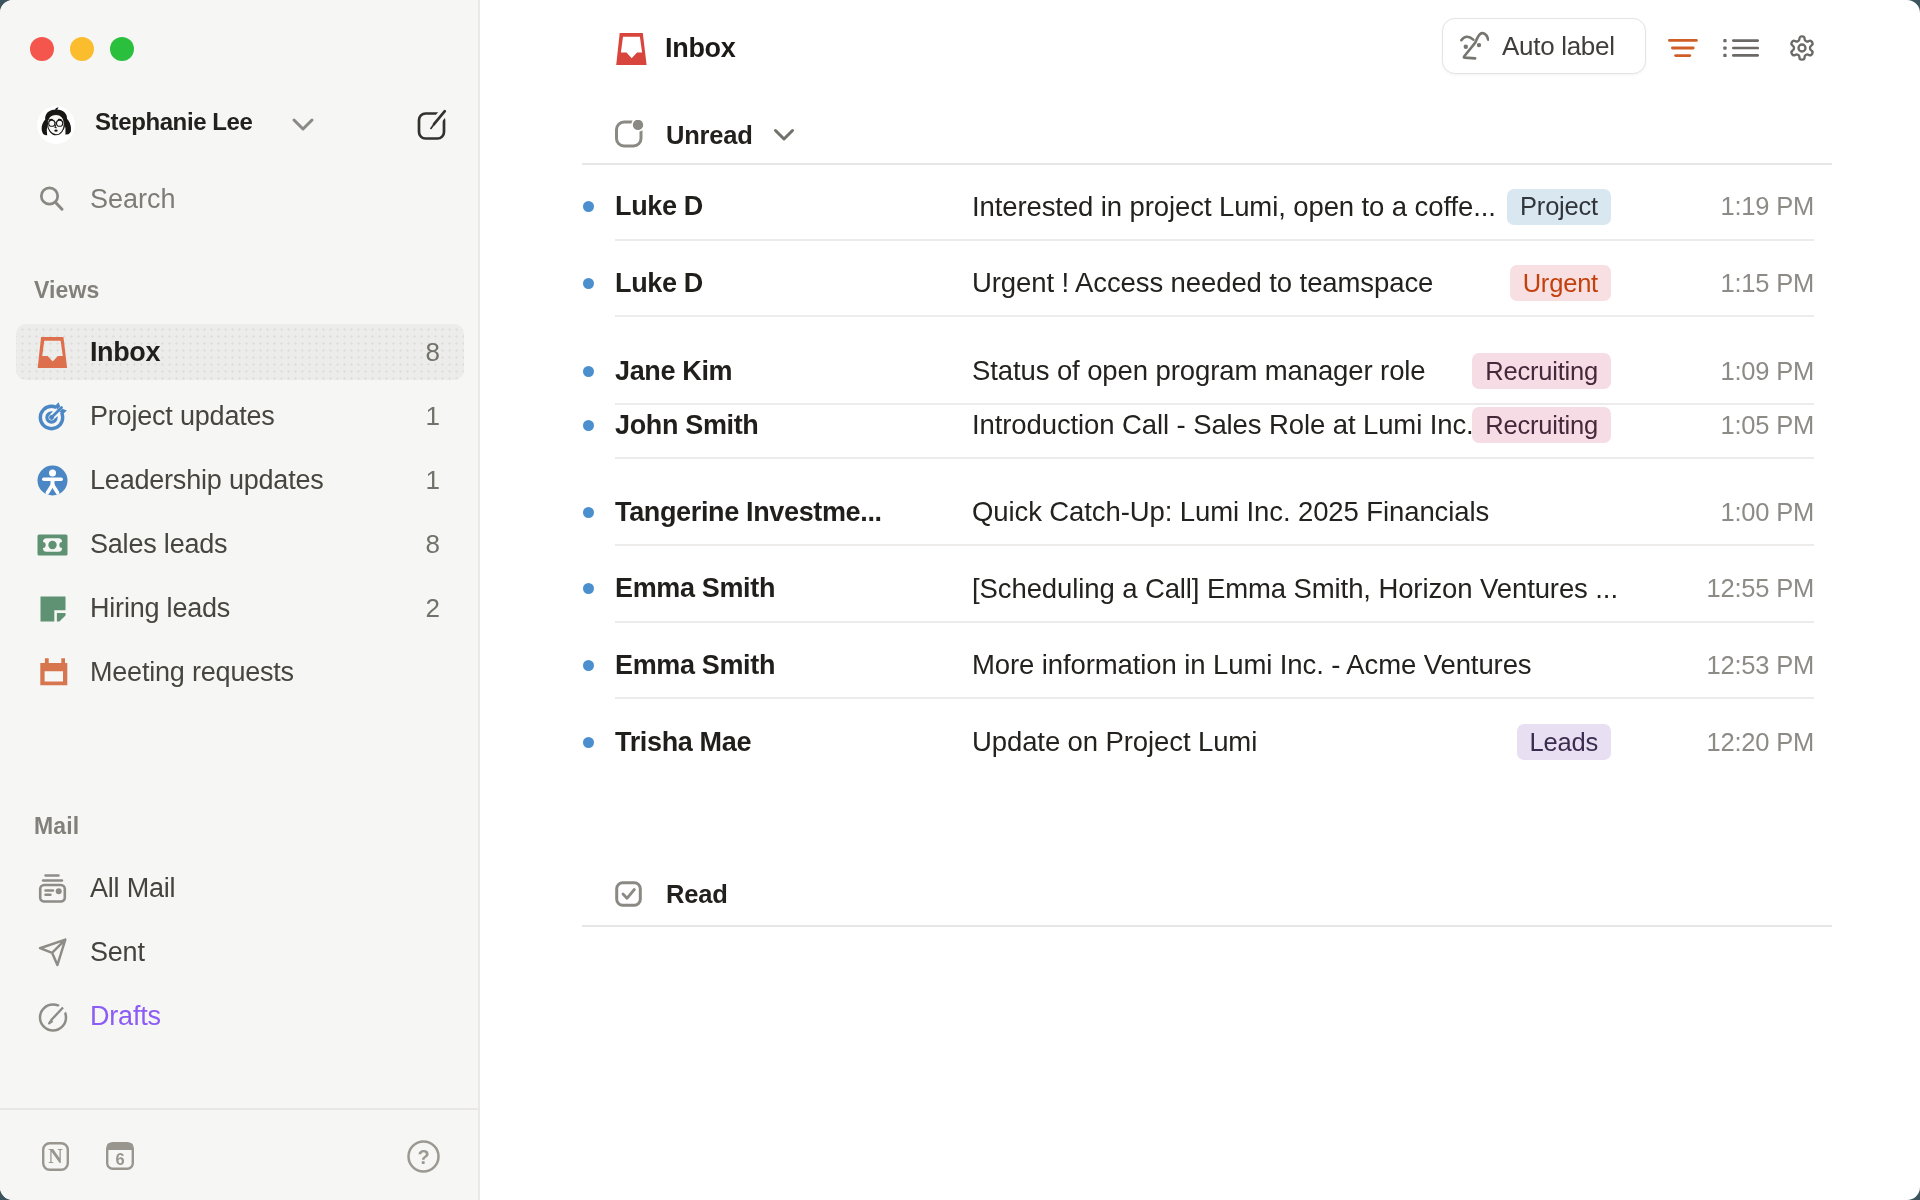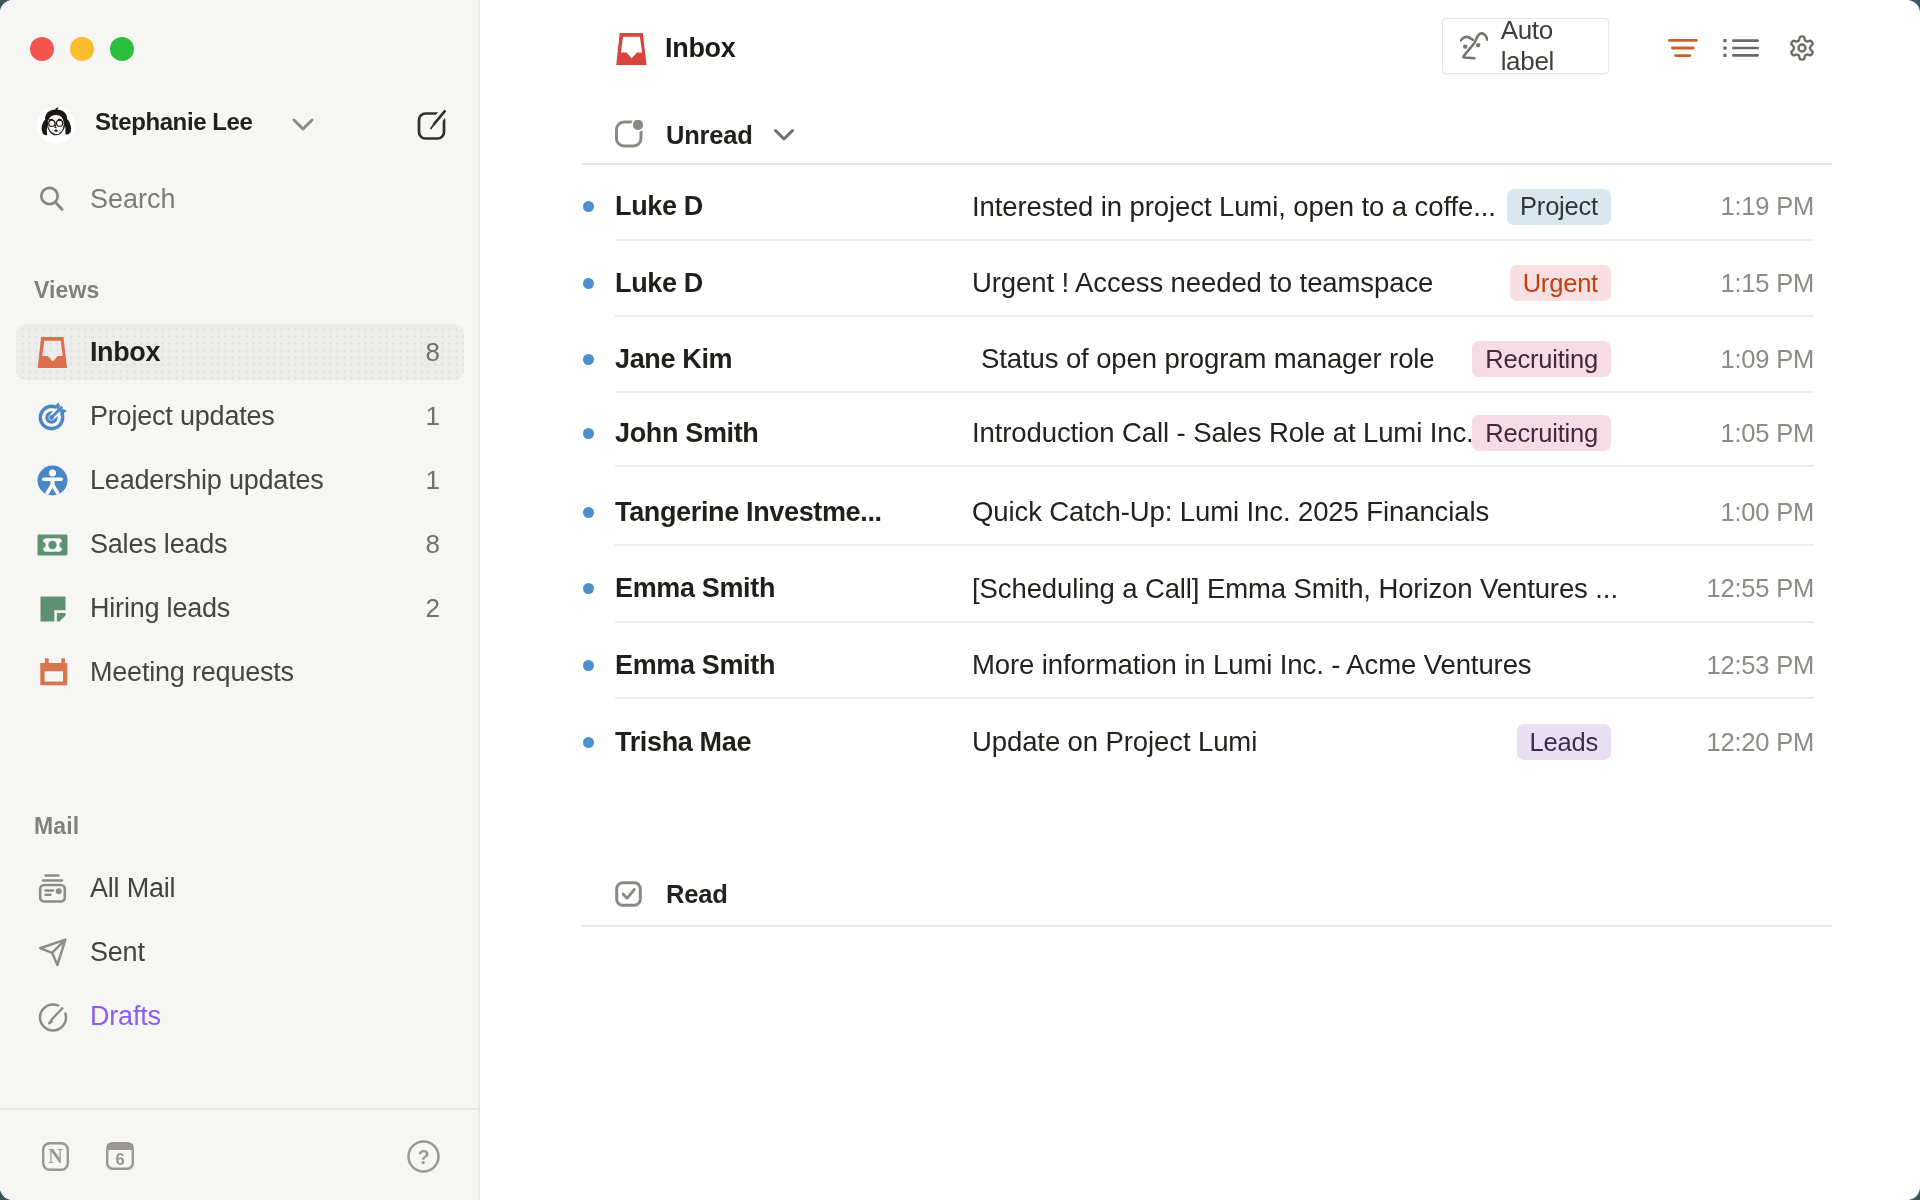--- a/index.html
+++ b/index.html
@@ -22,21 +22,21 @@
   
   .srow { position:absolute; left:16px; width:448px; height:56px; display:flex; align-items:center; border-radius:10px; }
   .srow .ic { width:31px; height:31px; margin-left:21px; margin-right:22px; flex:none; }
   .srow .txt { font-size:27px; color:#47453f; letter-spacing:-0.2px; }
   .srow .cnt { margin-left:auto; margin-right:24px; font-size:26px; color:#73716b; }
   .srow.sel { background-color:#ececea; background-image:radial-gradient(circle, #e0dfdd 1.2px, rgba(0,0,0,0) 1.3px); background-size:7px 7px; background-position:3px 2px; }
   .srow.sel .txt { color:#201f1b; font-weight:700; letter-spacing:-0.4px; }
 
   
   .title { position:absolute; left:665px; top:33px; font-size:27px; font-weight:700; color:#1b1a17; letter-spacing:-0.3px; }
-  .albtn { position:absolute; left:1442px; top:18px; width:167px; height:56px; border:1.5px solid #e5e4e1; border-radius:4px; background:#fff; box-shadow:0 1px 3px rgba(0,0,0,0.05); display:flex; align-items:center; }
+  .albtn { position:absolute; left:1442px; top:18px; width:204px; height:56px; border:1.5px solid #e5e4e1; border-radius:13px; background:#fff; box-shadow:0 1px 3px rgba(0,0,0,0.05); display:flex; align-items:center; }
   .albtn .t { font-size:26px; color:#403e3a; margin-left:13px; letter-spacing:-0.3px; }
 
   
   .ghead { position:absolute; left:582px; width:1250px; height:68.5px; border-bottom:2px solid #e7e6e4; }
   .ghead .gt { position:absolute; left:84px; top:38.5px; transform:translateY(-50%); font-size:25.5px; font-weight:700; color:#22211e; letter-spacing:-0.2px; }
 
   
   .erow { position:absolute; left:615px; width:1199px; height:76.4px; display:flex; align-items:center; padding-top:10px; border-bottom:2px solid #edecea; }
   .erow.last { border-bottom:none; }
   .edot { position:absolute; left:-32px; top:50%; margin-top:-0.5px; width:11px; height:11px; border-radius:50%; background:#4c8fce; }
@@ -263,30 +263,30 @@
     </div>
     <div class="erow" style="top:240.9px;">
       <span class="edot"></span>
       <span class="esender">Luke D</span>
       <span class="esub">Urgent ! Access needed to teamspace</span>
       <span class="ergt">
             <span class="chip c-red" style="margin-right:63px;">Urgent</span>
             <span class="etime">1:15 PM</span>
           </span>
     </div>
-    <div class="erow" style="top:317px;gap:9px;">
+    <div class="erow" style="top:329px;">
       <span class="edot"></span>
       <span class="esender">Jane Kim</span>
       <span class="esub">Status of open program manager role</span>
       <span class="ergt">
             <span class="chip c-pink" style="margin-right:63px;">Recruiting</span>
             <span class="etime">1:09 PM</span>
           </span>
     </div>
-    <div class="erow" style="top:391px;align-items:center;">
+    <div class="erow" style="top:383px;align-items:center;">
       <span class="edot"></span>
       <span class="esender">John Smith</span>
       <span class="esub">Introduction Call - Sales Role at Lumi Inc.</span>
       <span class="ergt">
             <span class="chip c-pink" style="margin-right:63px;">Recruiting</span>
             <span class="etime">1:05 PM</span>
           </span>
     </div>
     <div class="erow" style="top:470.1px;">
       <span class="edot"></span>

